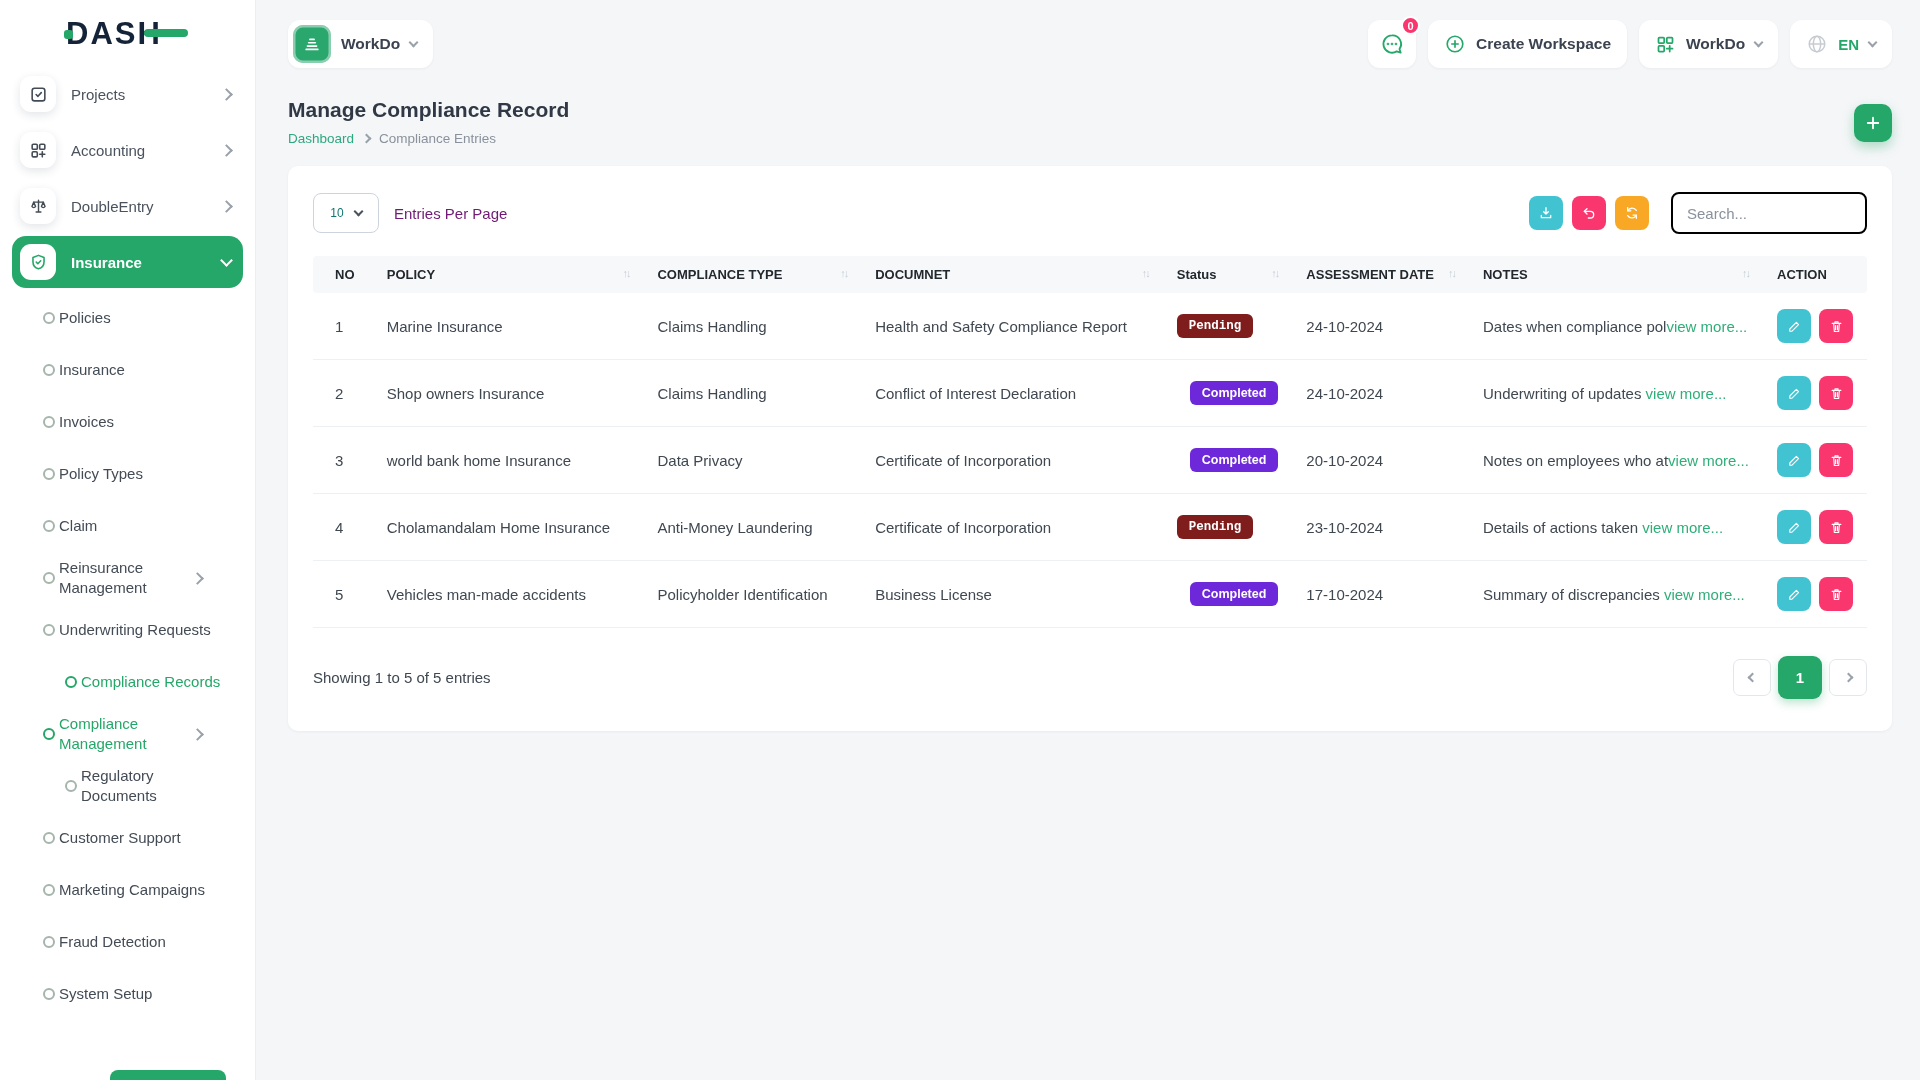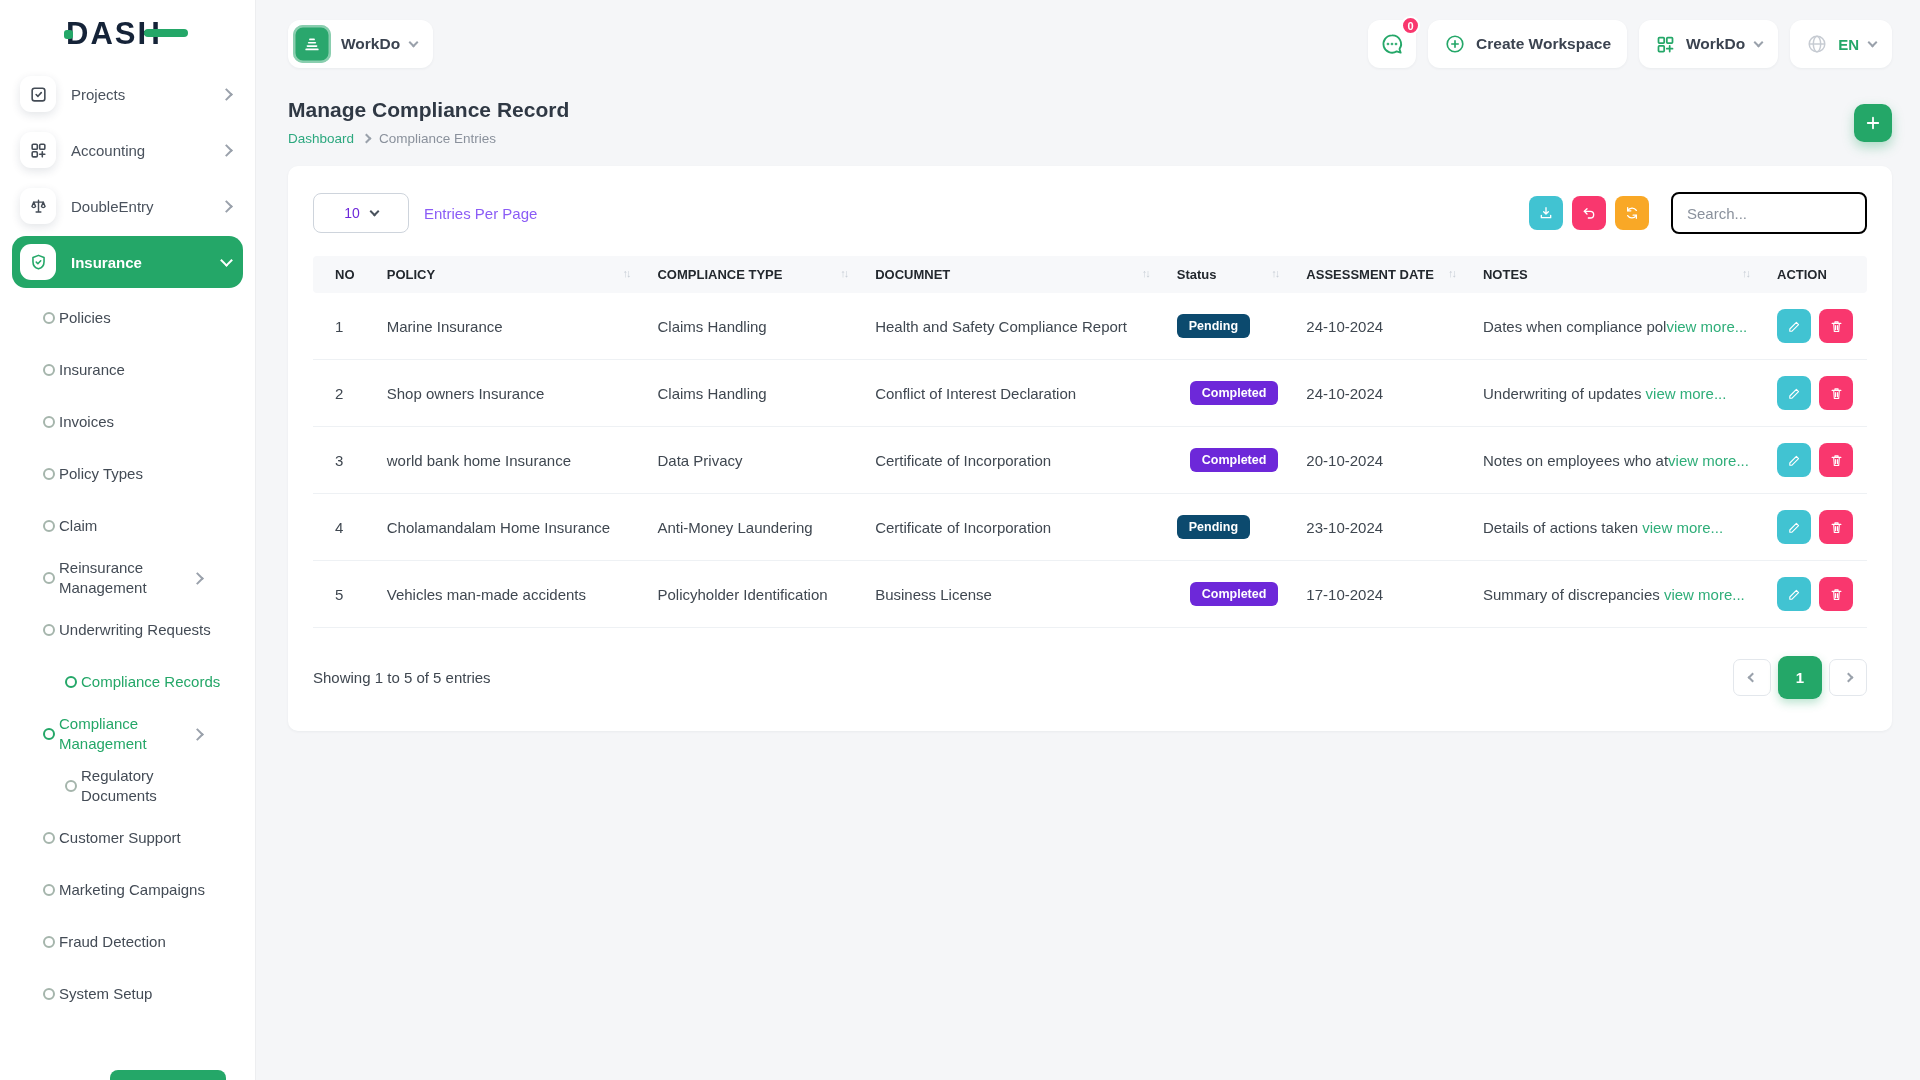--- a/index.html
+++ b/index.html
@@ -47,40 +47,40 @@
   .page-head{display:flex;justify-content:space-between;align-items:flex-start;margin-top:18px;}
   .page-title{margin:0 0 9px 0;font-size:21px;font-weight:700;color:#2f3844;}
   .breadcrumb{display:flex;align-items:center;gap:9px;font-size:13.5px;}
   .breadcrumb a{color:#2ca87f;text-decoration:none;cursor:pointer;}
   .breadcrumb .cur{color:#8a919c;}
   .add-btn{width:38px;height:38px;border-radius:10px;background:#24a768;color:#fff;border:none;display:grid;place-items:center;cursor:pointer;box-shadow:0 5px 12px rgba(36,167,104,.35);margin-top:6px;}
 
   .card{margin-top:20px;background:#fff;border-radius:10px;padding:26px 25px 32px;box-shadow:0 1px 3px rgba(20,30,50,.05);}
   .controls{display:flex;align-items:center;justify-content:space-between;margin-bottom:22px;}
   .controls-left{display:flex;align-items:center;gap:15px;}
-  .select{width:96px;height:40px;border:1px solid #ced4dc;border-radius:8px;display:flex;align-items:center;justify-content:center;gap:11px;font-size:14px;color:#6d28d9;cursor:pointer;box-sizing:border-box;background:#fff;}
+  .select{width:66px;height:40px;border:1px solid #ced4dc;border-radius:8px;display:flex;align-items:center;justify-content:center;gap:11px;font-size:12px;color:#0f766e;cursor:pointer;box-sizing:border-box;background:#fff;}
   .select .chev{border-color:#4a525d;}
-  .entries-label{font-size:15px;color:#8b5cf6;}
+  .entries-label{font-size:15px;color:#701a75;}
   .controls-right{display:flex;align-items:center;gap:9px;}
   .tool-btn{width:34px;height:34px;border-radius:8px;border:none;display:grid;place-items:center;color:#fff;cursor:pointer;}
   .tool-btn.cyan{background:#41c3d2;}
   .tool-btn.pink{background:#f9376e;}
   .tool-btn.orange{background:#f9a826;}
   .search{margin-left:13px;width:196px;height:42px;border:2px solid #000000;border-radius:8px;padding:0 14px;font-size:15px;color:#3f4750;font-family:"Liberation Sans",sans-serif;box-sizing:border-box;outline:none;}
   .search::placeholder{color:#8a919c;}
 
   table{width:100%;border-collapse:collapse;}
   thead th{background:#f7f8fa;font-size:13px;font-weight:700;color:#23282e;text-align:left;padding:11px 14px;white-space:nowrap;cursor:pointer;}
   thead th:first-child{padding-left:22px;border-radius:4px 0 0 4px;}
   thead th:last-child{border-radius:0 4px 4px 0;}
   th .sort{float:right;color:#c8ced6;font-size:11px;letter-spacing:-2px;font-weight:400;margin-left:8px;}
   tbody td{padding:16px 14px;font-size:15px;color:#3f4750;border-bottom:1px solid #eef1f4;white-space:nowrap;}
   tbody td:first-child{padding-left:22px;}
   .badge{display:inline-block;padding:5px 12px;border-radius:6px;color:#fff;font-size:12.5px;font-weight:700;}
-  .badge.pending{background:#0c4a6e;}
+  .badge.pending{background:#7f1d1d;font-family:Liberation Mono, monospace;}
   .badge.completed{background:#6d28d9;margin-left:13px;}
   .view-more{color:#2fae79;text-decoration:none;cursor:pointer;}
   .action-cell{display:flex;gap:8px;}
   .row-btn{width:34px;height:34px;border-radius:8px;border:none;display:grid;place-items:center;color:#fff;cursor:pointer;}
   .row-btn.edit{background:#41c3d2;}
   .row-btn.del{background:#f9376e;}
 
   .table-footer{display:flex;justify-content:space-between;align-items:center;margin-top:28px;}
   .showing{font-size:15px;color:#3f4750;}
   .pagination{display:flex;align-items:center;gap:7px;}

